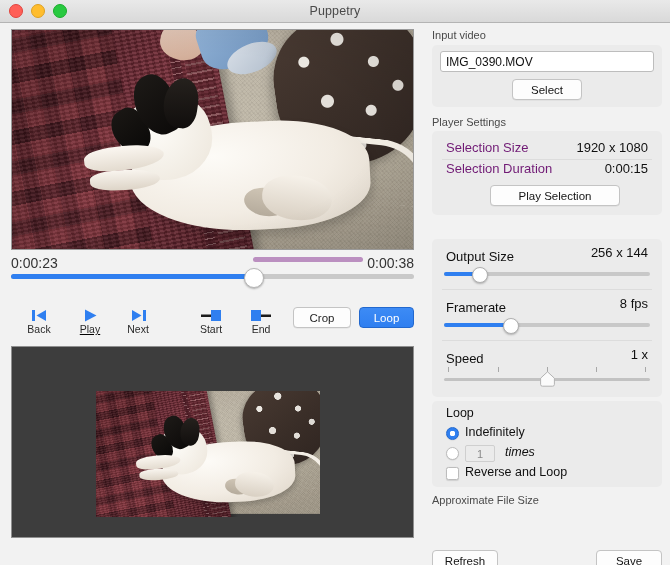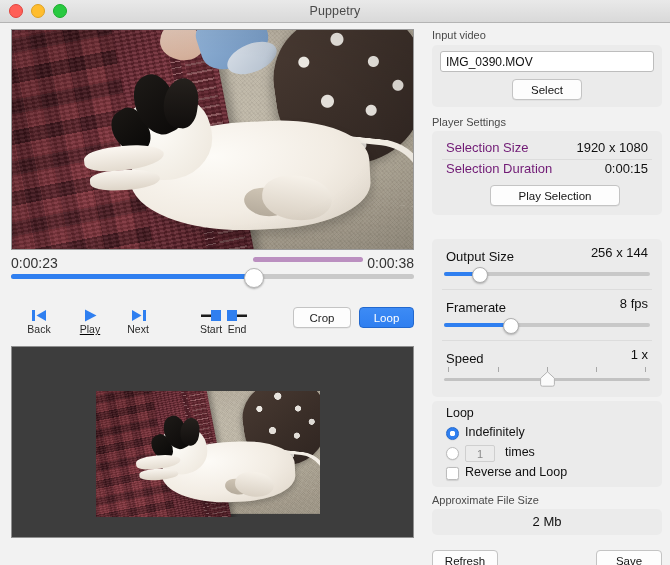--- a/index.html
+++ b/index.html
@@ -713,21 +713,21 @@
         <div class="ctrl-btn" style="left:178px;">
           <span class="ctrl-glyph">
             <svg class="icon-svg" width="26" height="15" viewBox="0 0 26 15">
               <rect x="3" y="6.5" width="10" height="2.5" fill="#1b1b1b"></rect>
               <rect x="13" y="2" width="10" height="11" fill="#2f7ff0"></rect>
             </svg>
           </span>
           <span class="ctrl-label">Start</span>
         </div>
 
-        <div class="ctrl-btn" style="left:204px;">
+        <div class="ctrl-btn" style="left:228px;">
           <span class="ctrl-glyph">
             <svg class="icon-svg" width="26" height="15" viewBox="0 0 26 15">
               <rect x="3" y="2" width="10" height="11" fill="#2f7ff0"></rect>
               <rect x="13" y="6.5" width="10" height="2.5" fill="#1b1b1b"></rect>
             </svg>
           </span>
           <span class="ctrl-label">End</span>
         </div>
 
         <div class="btn-pill btn-crop">Crop</div>
@@ -831,27 +831,26 @@
       </div>
 
       <div class="group" style="top:378px; height:86px;">
         <div class="ctl-label" style="left:14px; top:5px; font-size:12.5px;">Loop</div>
 
         <div class="radio on" style="left:14px; top:26px;"></div>
         <div class="ctl-label" style="left:33px; top:24px;">Indefinitely</div>
 
         <div class="radio" style="left:14px; top:46px;"></div>
         <input class="times-input" style="left: 33px; top: 44px;" type="text" value="1">
-        <div class="ctl-label" style="left:73px; top:44px;">times</div>
+        <div class="ctl-label" style="left:73px; top:44px;font-style:italic;">times</div>
 
         <div class="checkbox" style="left:14px; top:66px;"></div>
         <div class="ctl-label" style="left:33px; top:64px;">Reverse and Loop</div>
       </div>
 
       <div class="lbl-abs" style="top:471px;">Approximate File Size</div>
-      <div class="filesize-box" style="top:486px;">2 Mb</div>
 
       <div class="btn-std" style="left:8px; top:527px; width:66px;">Refresh</div>
       <div class="btn-std" style="left:172px; top:527px; width:66px;">Save</div>
 
     </div>
   </div>
 </div>
 
 </body></html>

